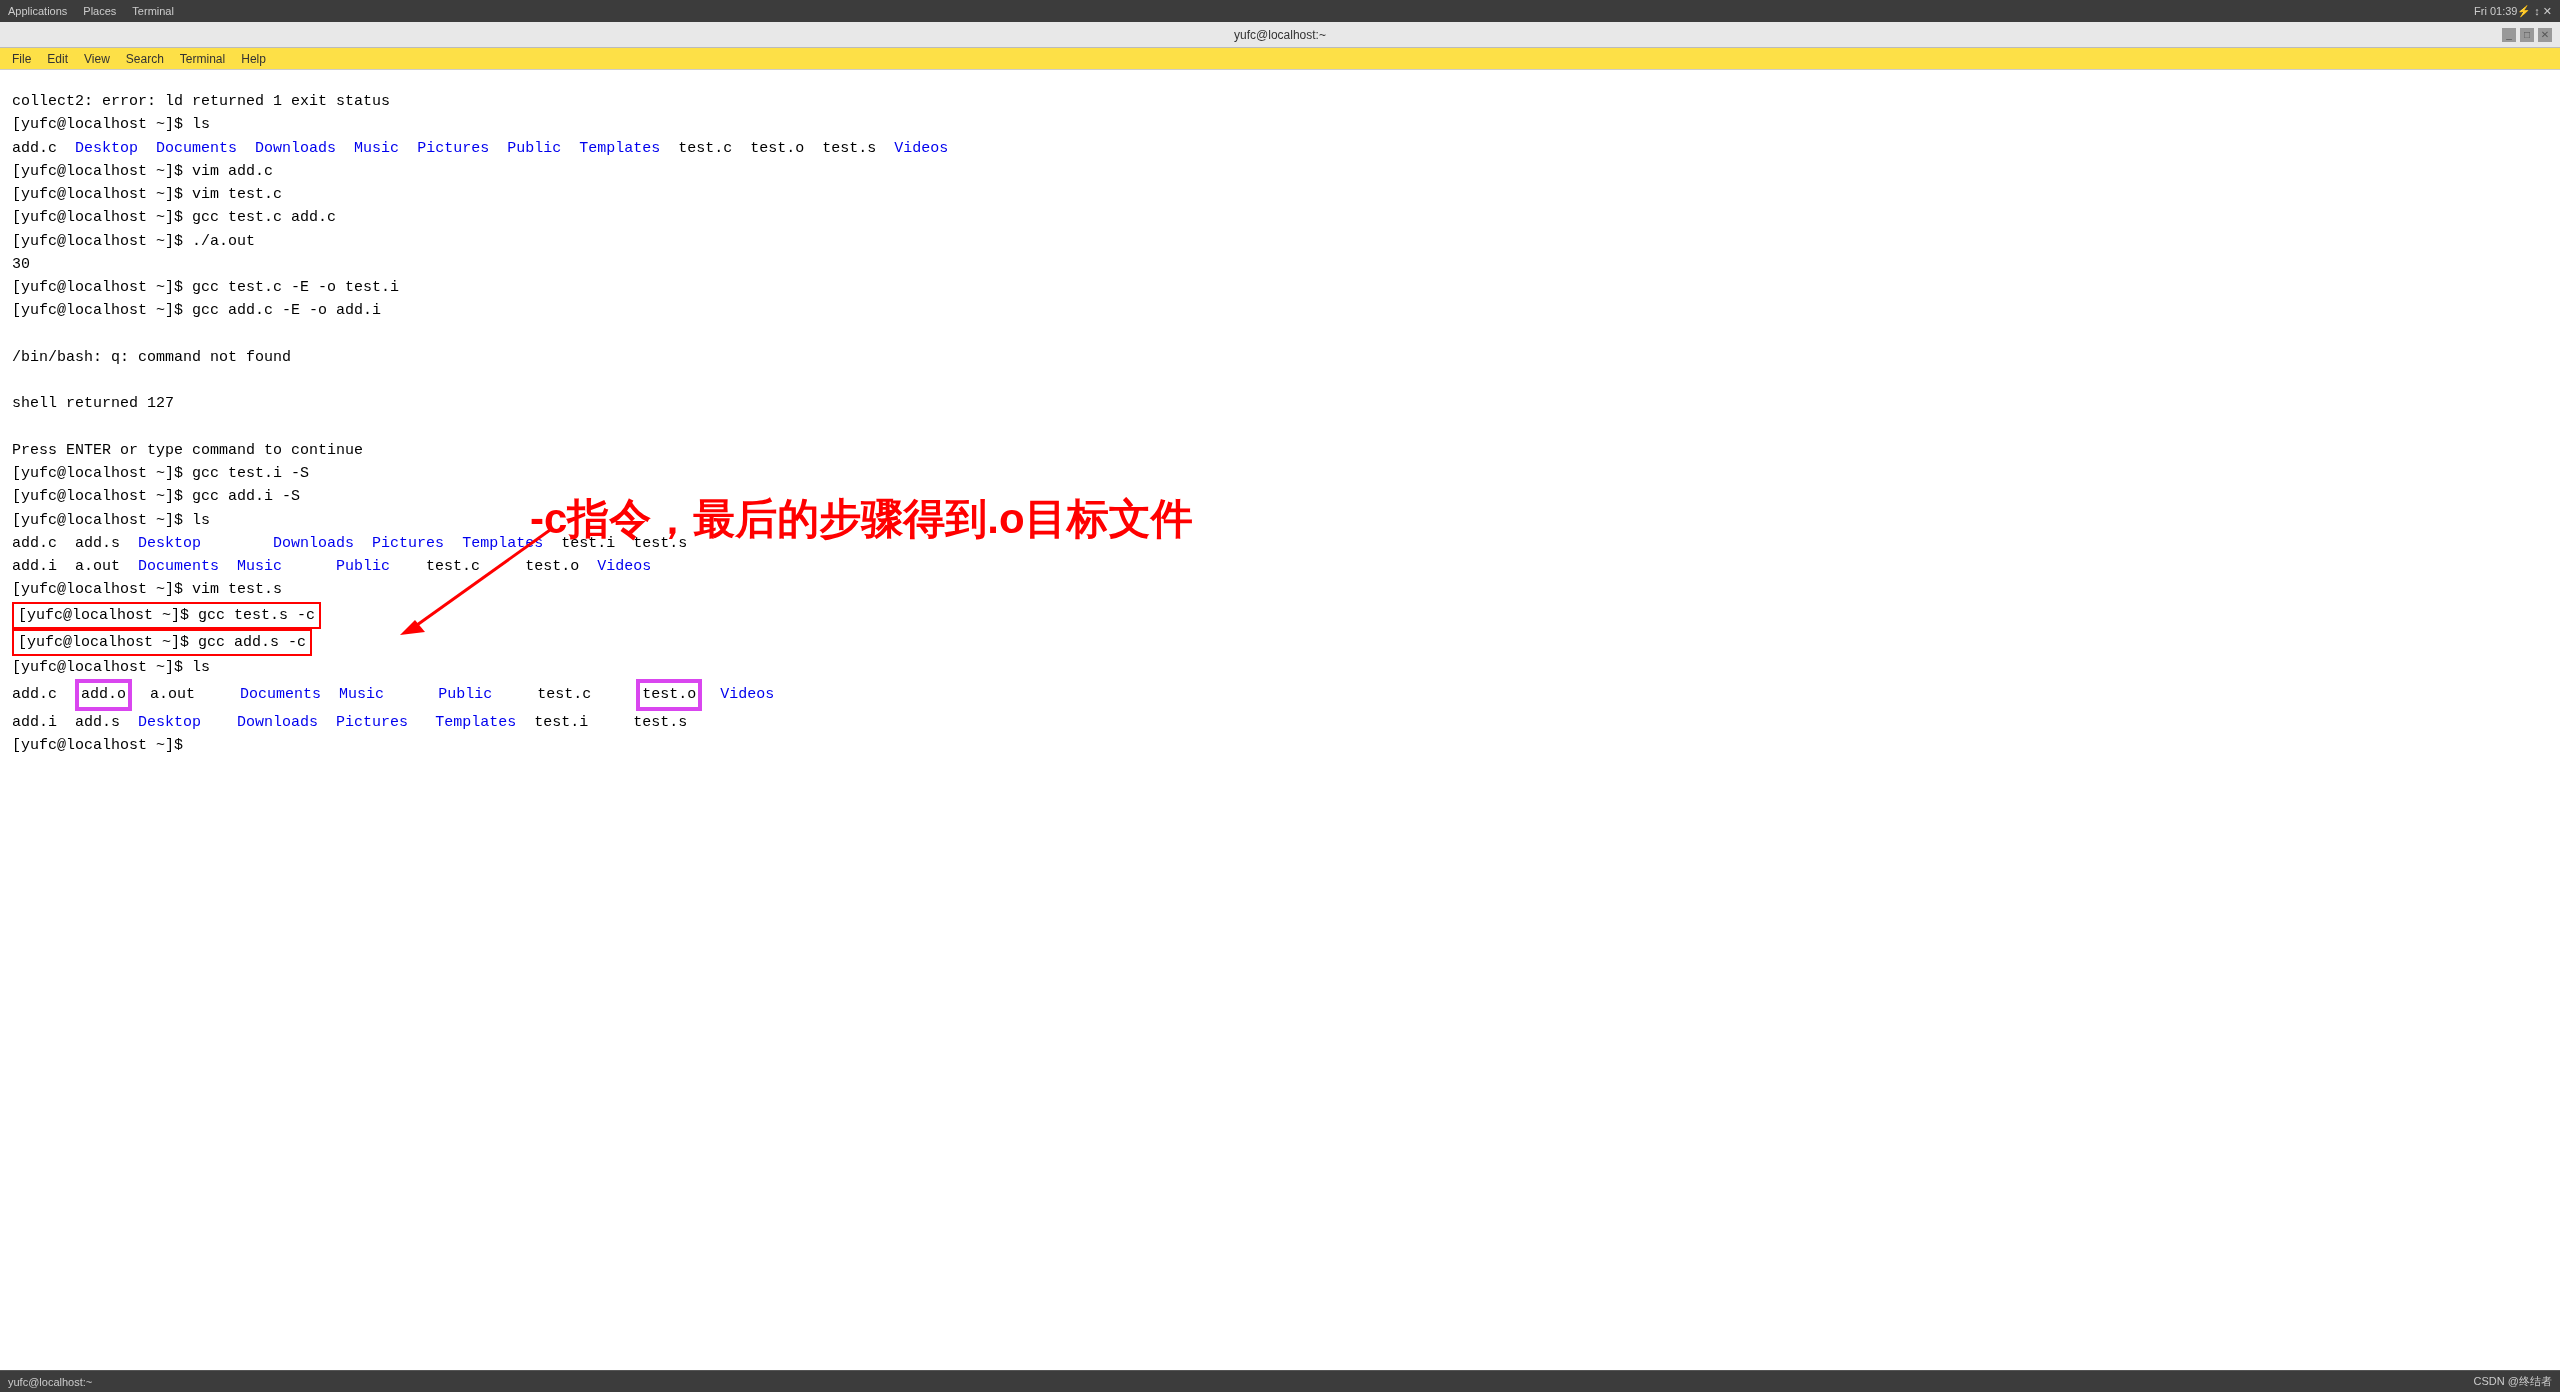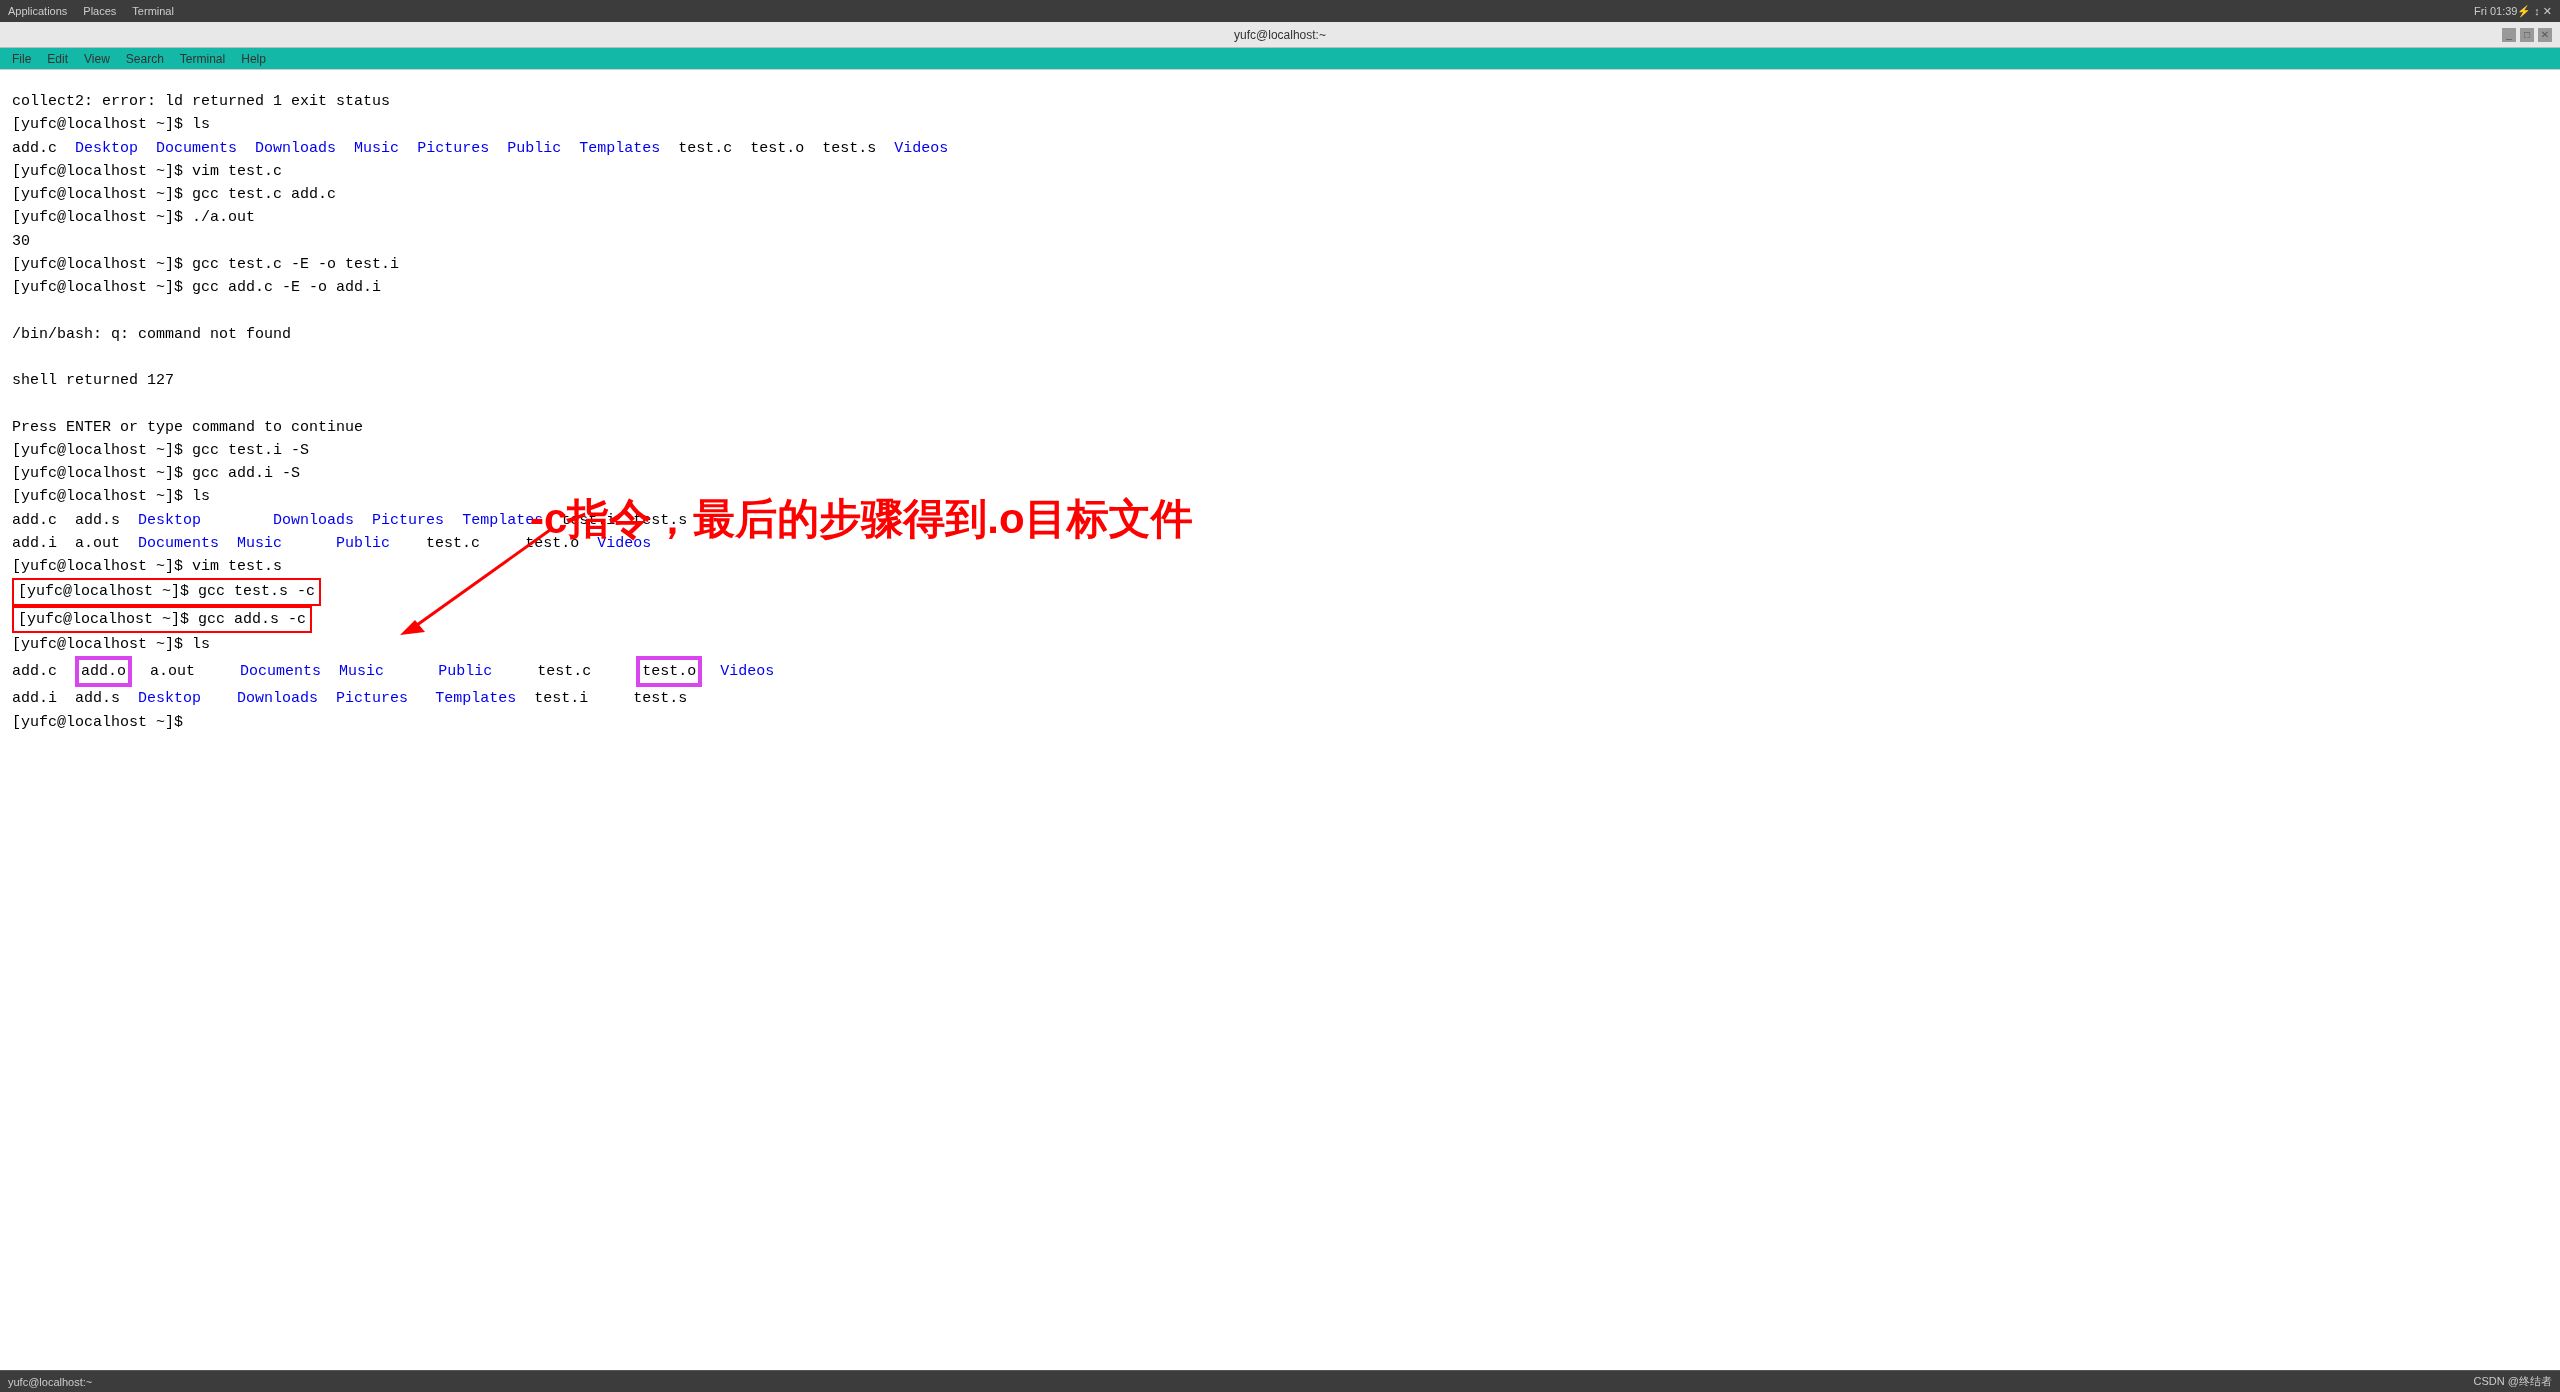--- a/index.html
+++ b/index.html
@@ -69,21 +69,21 @@
       color: #555;
       font-size: 10px;
       cursor: pointer;
       display: flex;
       align-items: center;
       justify-content: center;
     }
 
     
     .menu-bar {
-      background: #14b8a6;
+      background: #fde047;
       height: 22px;
       display: flex;
       align-items: center;
       padding: 0 4px;
       border-bottom: 1px solid #ccc;
       font-family: sans-serif;
       font-size: 12px;
       color: #333;
     }
     .menu-item {
@@ -190,20 +190,21 @@
     <span class="menu-item">Search</span>
     <span class="menu-item">Terminal</span>
     <span class="menu-item">Help</span>
   </div>
 
   <div class="terminal-content">
 
     <span class="term-line">collect2: error: ld returned 1 exit status</span>
     <span class="term-line"><span class="prompt">[yufc@localhost ~]$ ls</span></span>
     <span class="term-line">add.c  <span class="blue">Desktop</span>  <span class="blue">Documents</span>  <span class="blue">Downloads</span>  <span class="blue">Music</span>  <span class="blue">Pictures</span>  <span class="blue">Public</span>  <span class="blue">Templates</span>  test.c  test.o  test.s  <span class="blue">Videos</span></span>
+    <span class="term-line">[yufc@localhost ~]$ vim add.c</span>
     <span class="term-line">[yufc@localhost ~]$ vim test.c</span>
     <span class="term-line">[yufc@localhost ~]$ gcc test.c add.c</span>
     <span class="term-line">[yufc@localhost ~]$ ./a.out</span>
     <span class="term-line">30</span>
     <span class="term-line">[yufc@localhost ~]$ gcc test.c -E -o test.i</span>
     <span class="term-line">[yufc@localhost ~]$ gcc add.c -E -o add.i</span>
     <span class="term-line">&nbsp;</span>
     <span class="term-line">/bin/bash: q: command not found</span>
     <span class="term-line">&nbsp;</span>
     <span class="term-line">shell returned 127</span>

